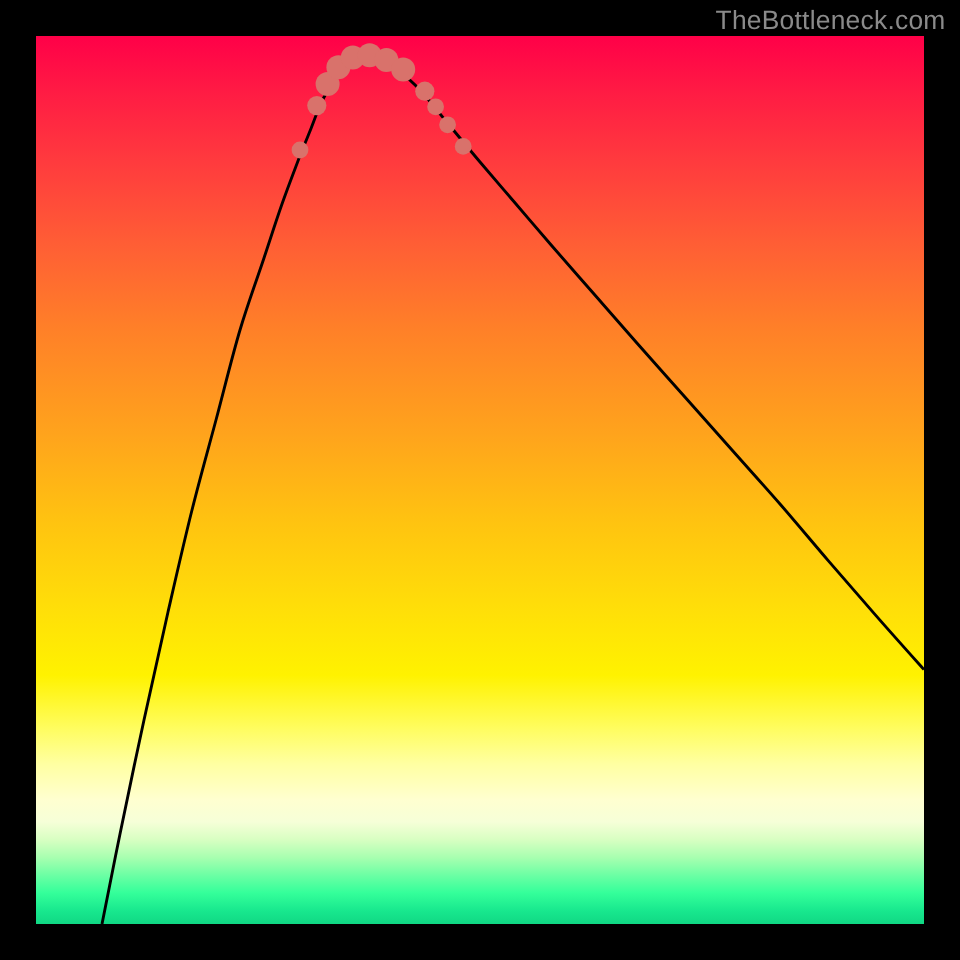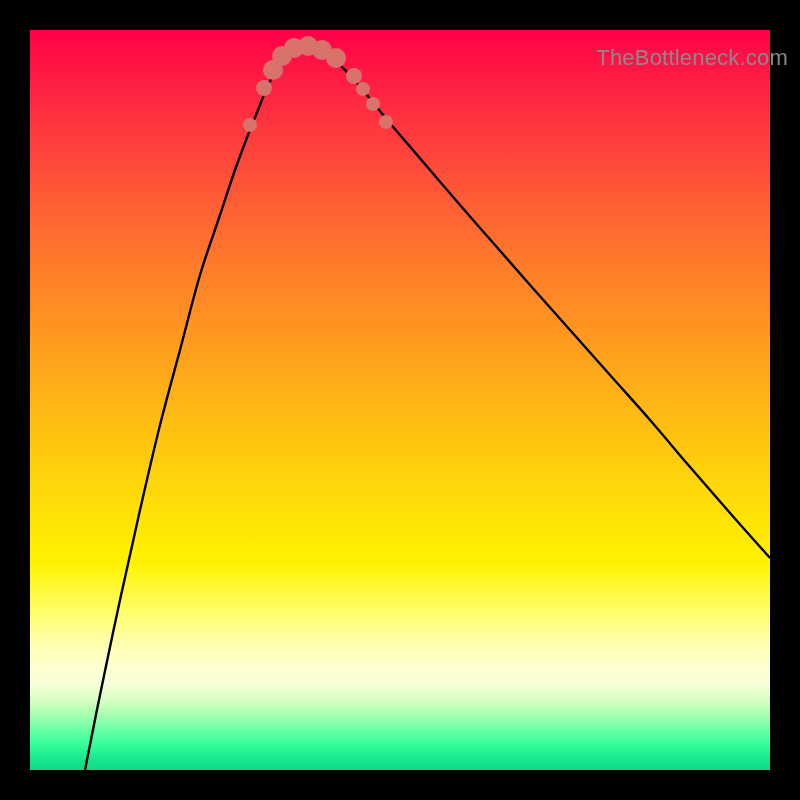--- a/index.html
+++ b/index.html
@@ -48,21 +48,20 @@
     left: 0; top: 0;
   }
   .watermark {
     position: absolute;
     top: 4px;
     right: 12px;
     color: #8a8a8a;
     font-size: 22px;
     font-weight: 500;
     letter-spacing: 0.2px;
-    margin-top: 41px;
   }
 </style>
 </head>
 <body>
 
 <div class="frame">
   <div class="gradient"></div>
   <svg class="overlay" width="740" height="740" viewBox="0 0 740 740">
     <path id="curve-path" fill="none" stroke="#000000" stroke-width="2.4" d="M 55 740 C 57.5 727.5, 64.2 693.3, 70 665 C 75.8 636.7, 83.3 600.8, 90 570 C 96.7 539.2, 103.3 509.2, 110 480 C 116.7 450.8, 123.3 421.7, 130 395 C 136.7 368.3, 143.3 345.0, 150 320 C 156.7 295.0, 163.3 267.5, 170 245 C 176.7 222.5, 184.2 202.5, 190 185 C 195.8 167.5, 200.3 153.3, 205 140 C 209.7 126.7, 214.2 115.0, 218 105 C 221.8 95.0, 224.7 88.3, 228 80 C 231.3 71.7, 234.7 62.0, 238 55 C 241.3 48.0, 244.7 42.8, 248 38 C 251.3 33.2, 254.7 29.0, 258 26 C 261.3 23.0, 264.7 21.3, 268 20 C 271.3 18.7, 274.7 18.0, 278 18 C 281.3 18.0, 284.3 18.5, 288 20 C 291.7 21.5, 294.7 22.8, 300 27 C 305.3 31.2, 312.5 37.0, 320 45 C 327.5 53.0, 336.7 65.0, 345 75 C 353.3 85.0, 360.8 94.2, 370 105 C 379.2 115.8, 390.0 128.3, 400 140 C 410.0 151.7, 419.2 162.5, 430 175 C 440.8 187.5, 453.3 201.7, 465 215 C 476.7 228.3, 487.5 240.8, 500 255 C 512.5 269.2, 526.7 285.0, 540 300 C 553.3 315.0, 566.7 330.0, 580 345 C 593.3 360.0, 606.7 374.7, 620 390 C 633.3 405.3, 646.7 421.5, 660 437 C 673.3 452.5, 686.7 467.8, 700 483 C 713.3 498.2, 733.3 520.5, 740 528"></path>
     <g id="markers">

